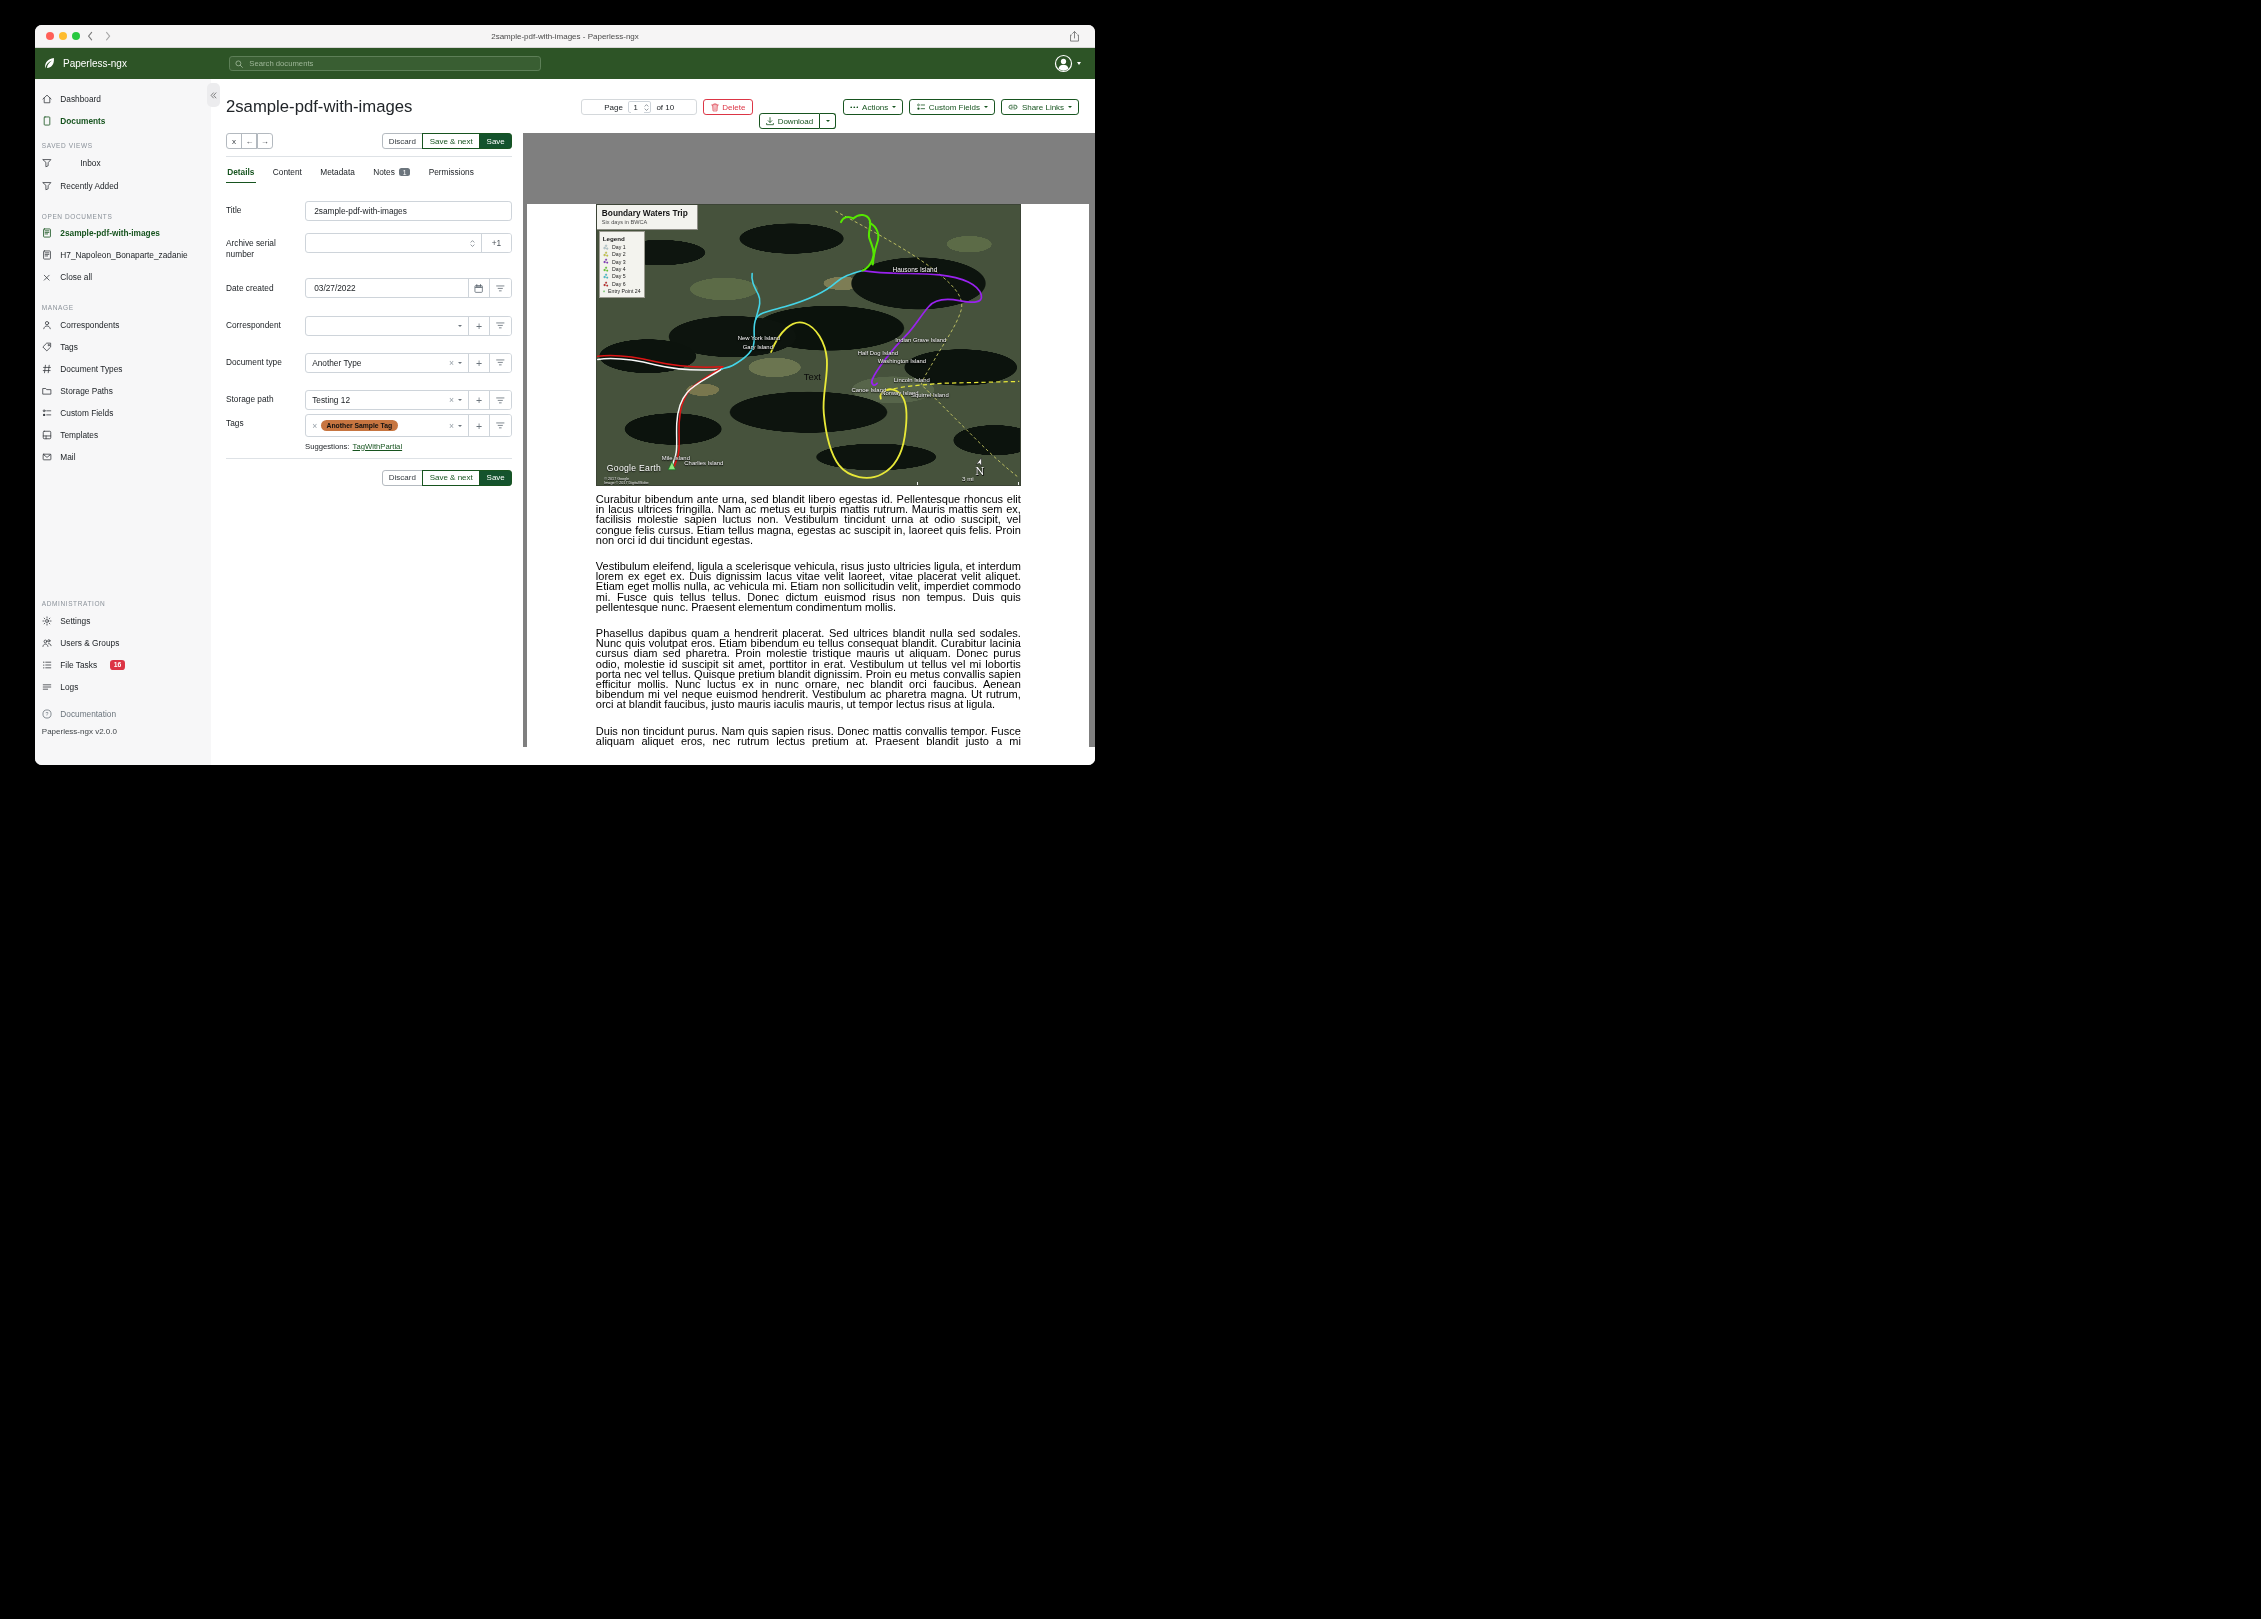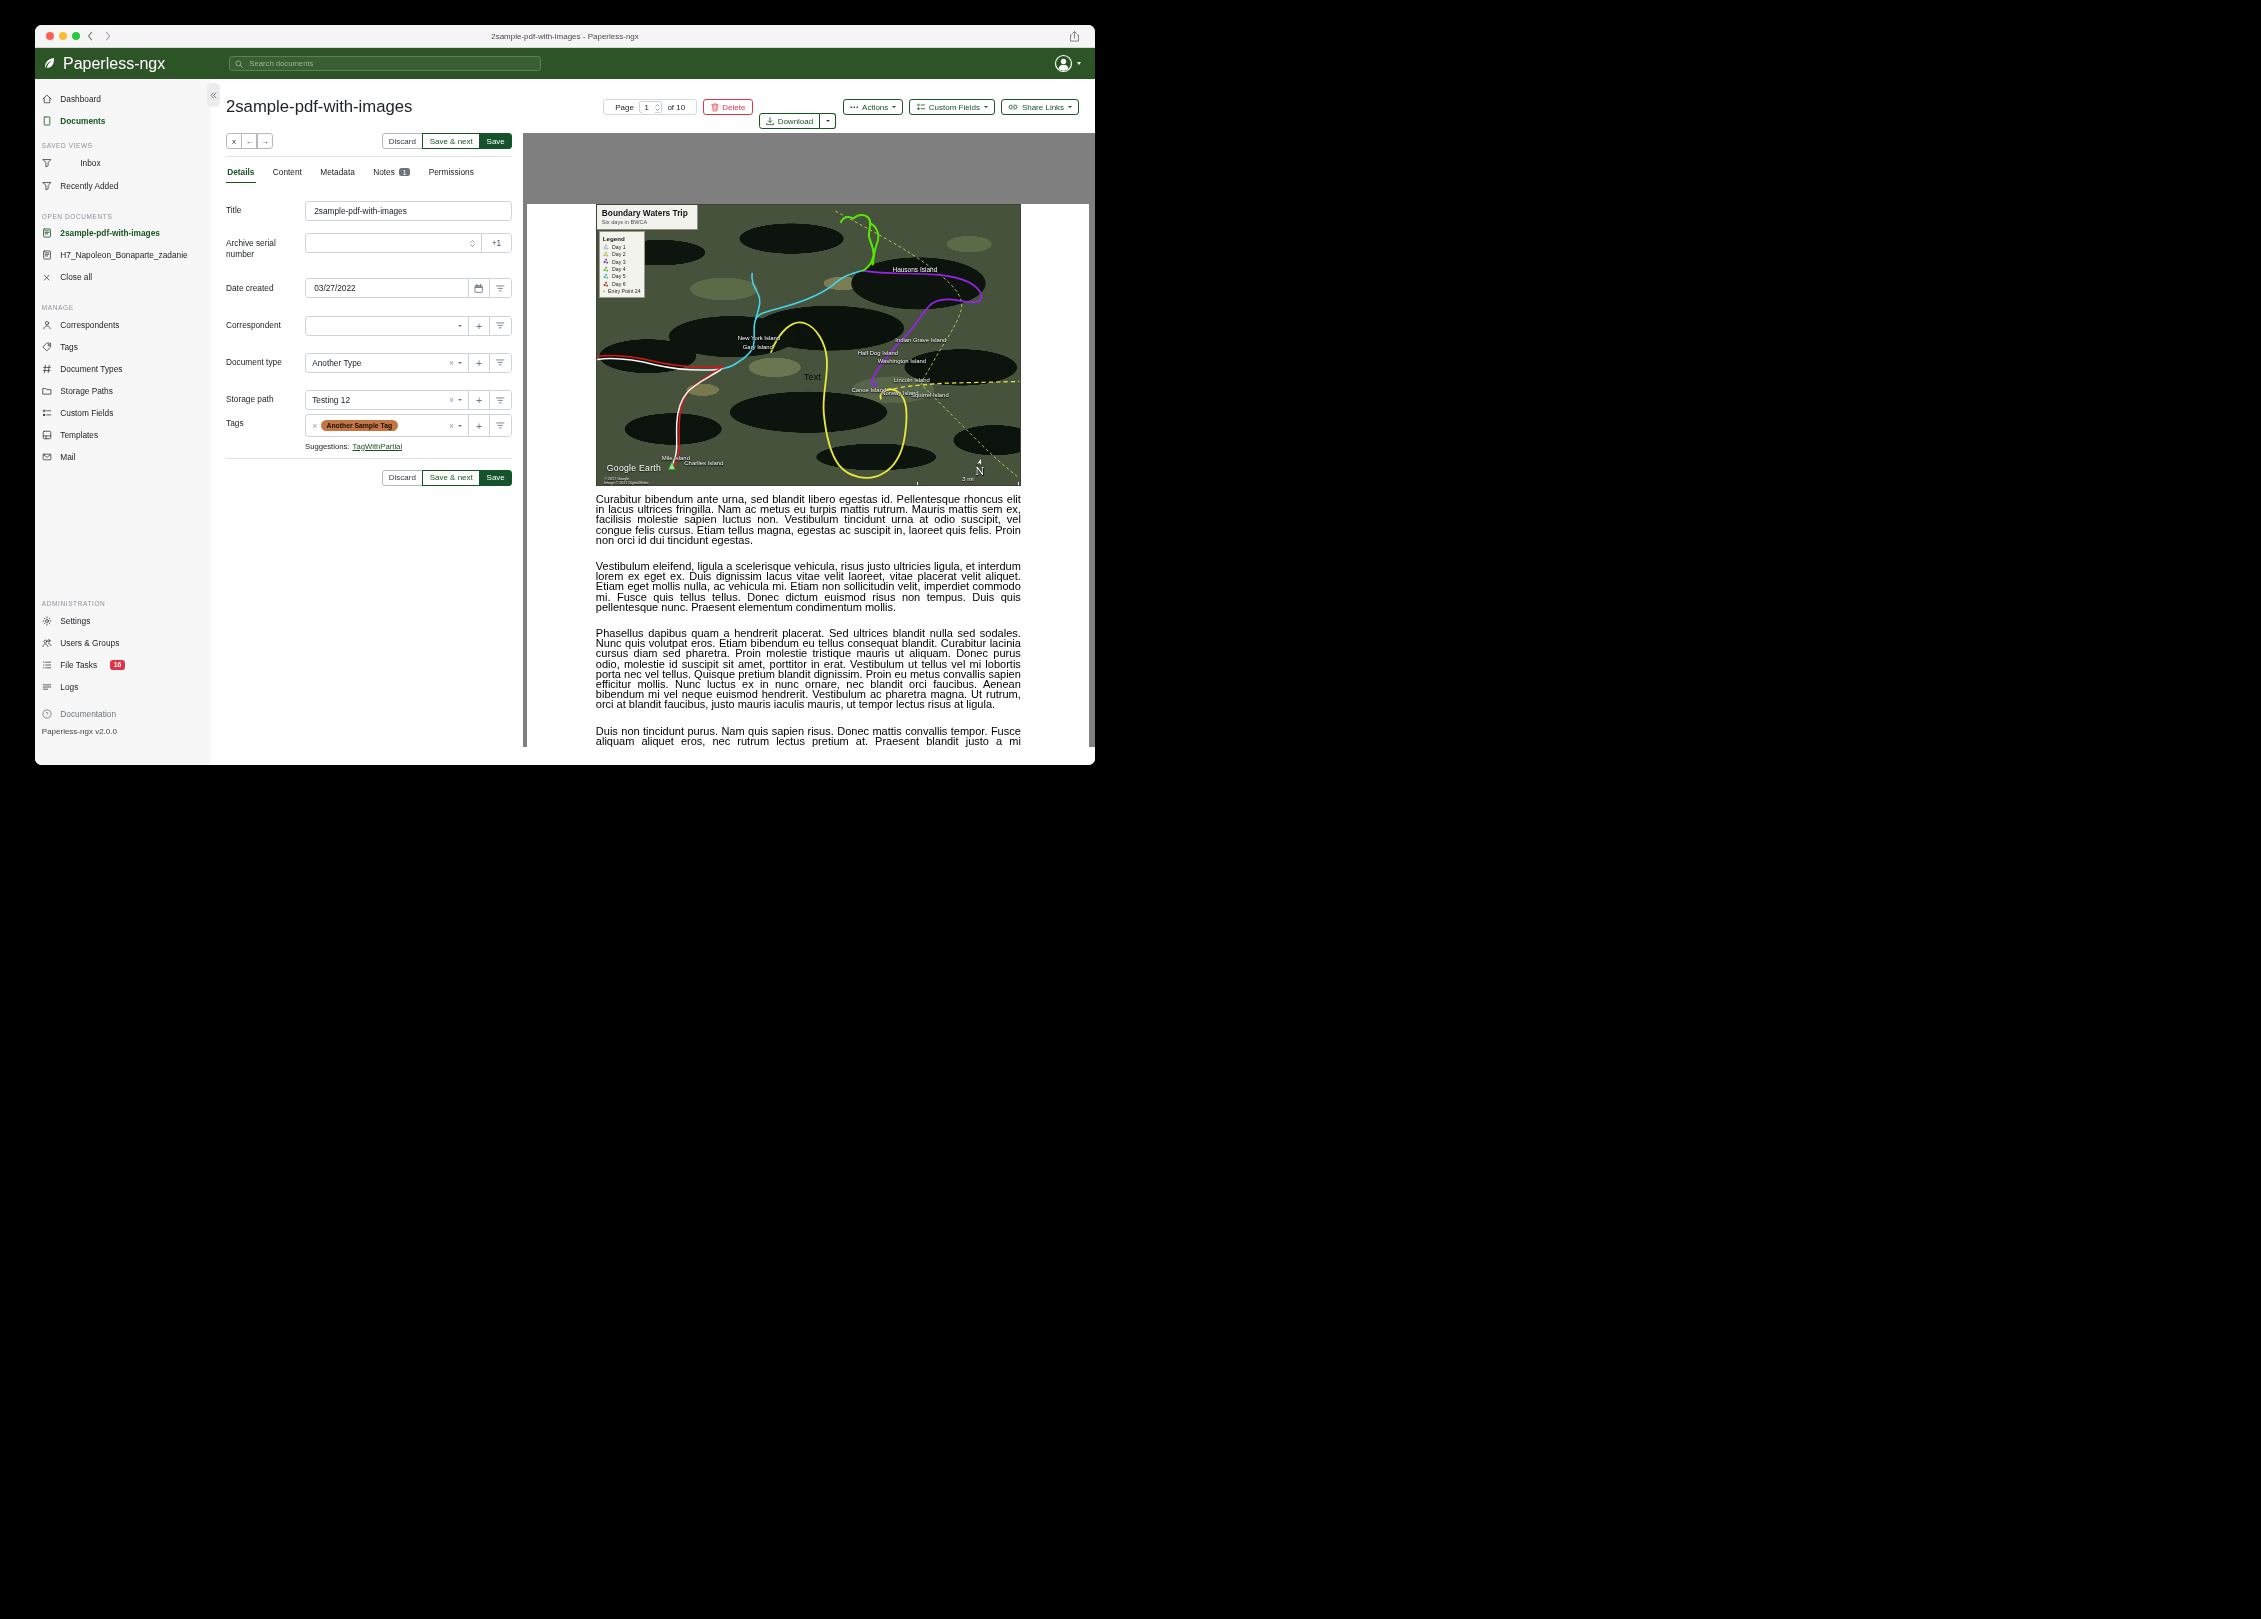--- a/index.html
+++ b/index.html
@@ -12,21 +12,21 @@
   .titlebar{position:relative;height:23px;background:#f6f5f5;border-bottom:0.6px solid #d8d6d6;}
   .traffic{position:absolute;left:10.5px;top:7.4px;display:flex;gap:5px;}
   .traffic span{width:8px;height:8px;border-radius:50%;display:block;}
   .tl-red{background:#ff5f57;}.tl-yellow{background:#febc2e;}.tl-green{background:#28c840;}
   .nav-chev{position:absolute;top:5px;color:#8e8e8e;font-size:10px;}
   .win-title{position:absolute;left:0;right:0;top:0;height:23px;line-height:23px;text-align:center;font-size:8px;color:#4b4b4b;}
   .share-ic{position:absolute;right:15px;top:5px;}
 
   
   .navbar{position:relative;height:31px;background:#2d5426;display:flex;align-items:center;}
-  .brand{display:flex;align-items:center;gap:5.6px;margin-left:7.4px;color:#fff;font-size:16px;}
+  .brand{display:flex;align-items:center;gap:5.6px;margin-left:7.4px;color:#fff;font-size:10px;}
   .searchbox{position:absolute;left:194px;top:8px;width:312px;height:15px;background:rgba(255,255,255,.06);border:0.6px solid #5d7f57;border-radius:3.1px;display:flex;align-items:center;padding:0 5px;gap:4.3px;}
   .searchbox input{flex:1;background:transparent;border:none;outline:none;color:#cfe0cb;font-size:7.7px;font-family:inherit;}
   .searchbox input::placeholder{color:#9db697;}
   .avatar-wrap{position:absolute;right:13.6px;top:5.6px;display:flex;align-items:center;gap:4.3px;}
   .caret-dn{width:0;height:0;border-left:2.8px solid transparent;border-right:2.8px solid transparent;border-top:3.1px solid #fff;}
 
   
   .app{display:flex;height:686px;}
   .sidebar{width:176px;background:#f7f7f8;overflow:hidden;font-size:8.3px;color:#212529;flex:none;display:flex;flex-direction:column;}
   .srow{height:22px;display:flex;align-items:center;padding-left:6.8px;gap:8px;flex:none;cursor:pointer;}
@@ -47,21 +47,21 @@
   .controls{display:flex;align-items:center;gap:6.2px;}
   .btn{height:16px;display:inline-flex;align-items:center;gap:3.7px;padding:0 6.2px;border-radius:3.1px;font-size:8px;background:#fff;border:0.6px solid #17541f;color:#17541f;cursor:pointer;white-space:nowrap;}
   .btn.red{border-color:#dc3545;color:#dc3545;}
   .btn.solid{background:#14532d;color:#fff;border-color:#17541f;}
   .btn.gray{border-color:#b3b9bf;color:#343a40;}
   .split{display:inline-flex;margin-top:28px;}
   .split .btn{border-radius:3.1px 0 0 3.1px;}
   .split .btn-caret{width:16px;height:16px;border:0.6px solid #17541f;border-left:none;border-radius:0 3.1px 3.1px 0;display:flex;align-items:center;justify-content:center;background:#fff;cursor:pointer;}
   .tri{width:0;height:0;border-left:2.5px solid transparent;border-right:2.5px solid transparent;border-top:2.8px solid #17541f;}
   .tri.grayt{border-top-color:#6c757d;}
-  .page-group{height:16px;border:0.6px solid #d4d8db;border-radius:3.1px;background:#fff;display:flex;align-items:center;padding:0 11px;gap:5px;font-size:8px;color:#212529;}
+  .page-group{height:16px;border:0.6px solid #d4d8db;border-radius:3.1px;background:#fff;display:flex;align-items:center;padding:0 22px;gap:5px;font-size:8px;color:#212529;}
   .page-num{width:23.5px;height:12.3px;border:0.6px solid #ced4da;border-radius:1.9px;display:flex;align-items:center;padding:0 2.5px;}
   .page-num input{width:12.3px;border:none;outline:none;font-size:7.7px;font-family:inherit;color:#212529;}
   .stepper{display:flex;flex-direction:column;gap:0.6px;margin-left:auto;}
 
   .body-row{flex:1;display:flex;align-items:stretch;overflow:hidden;}
   .detail{width:312px;flex:none;padding:0 11px 0 15px;}
   .subheader{display:flex;justify-content:space-between;align-items:center;margin-top:0px;}
   .btn-group{display:inline-flex;}
   .btn-group .btn{border-radius:0;margin-left:-0.6px;}
   .btn-group .btn:first-child{border-radius:3.1px 0 0 3.1px;margin-left:0;}

